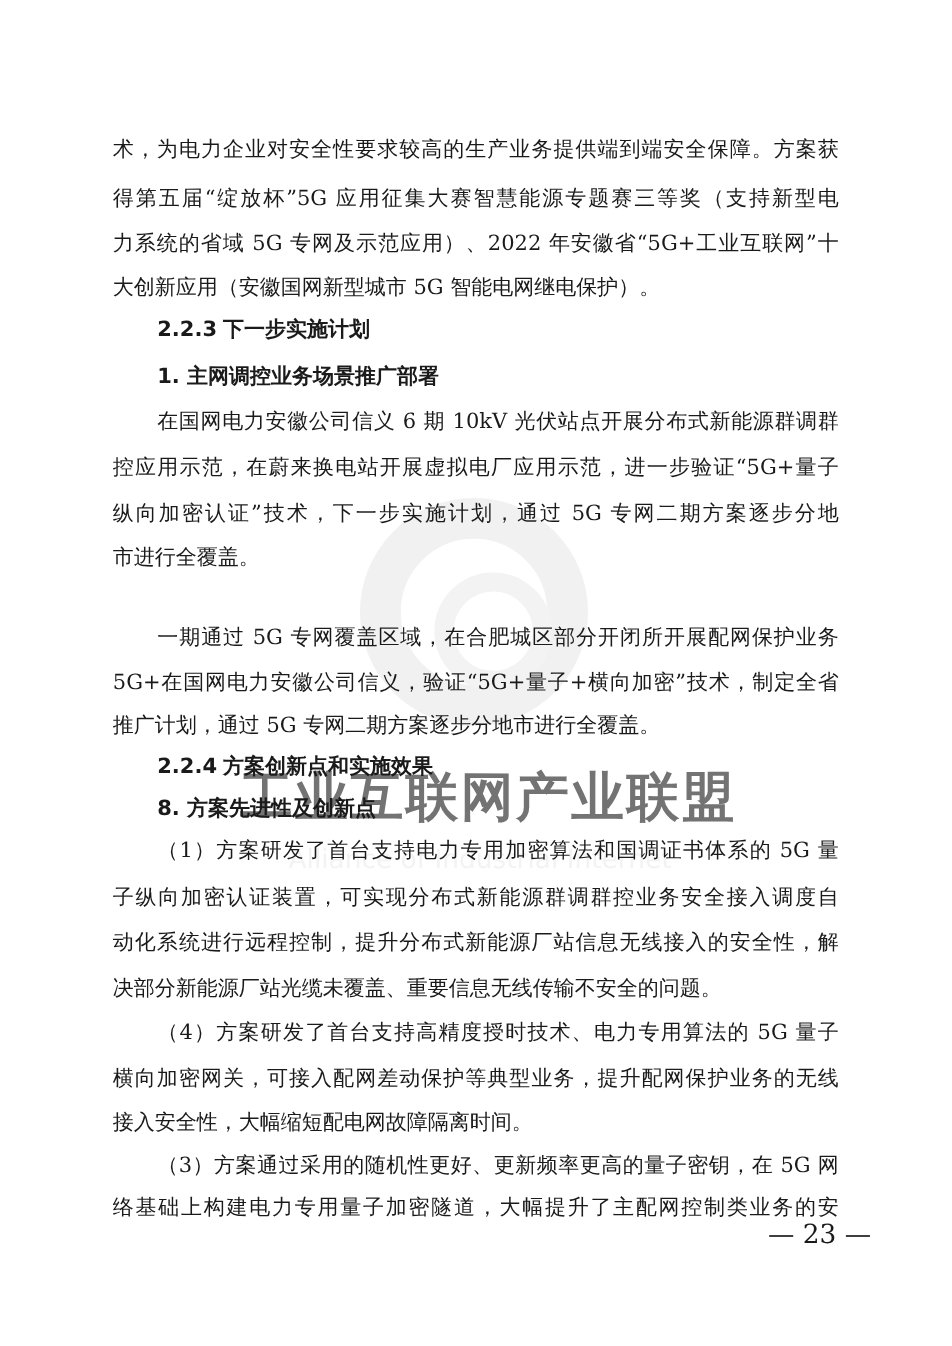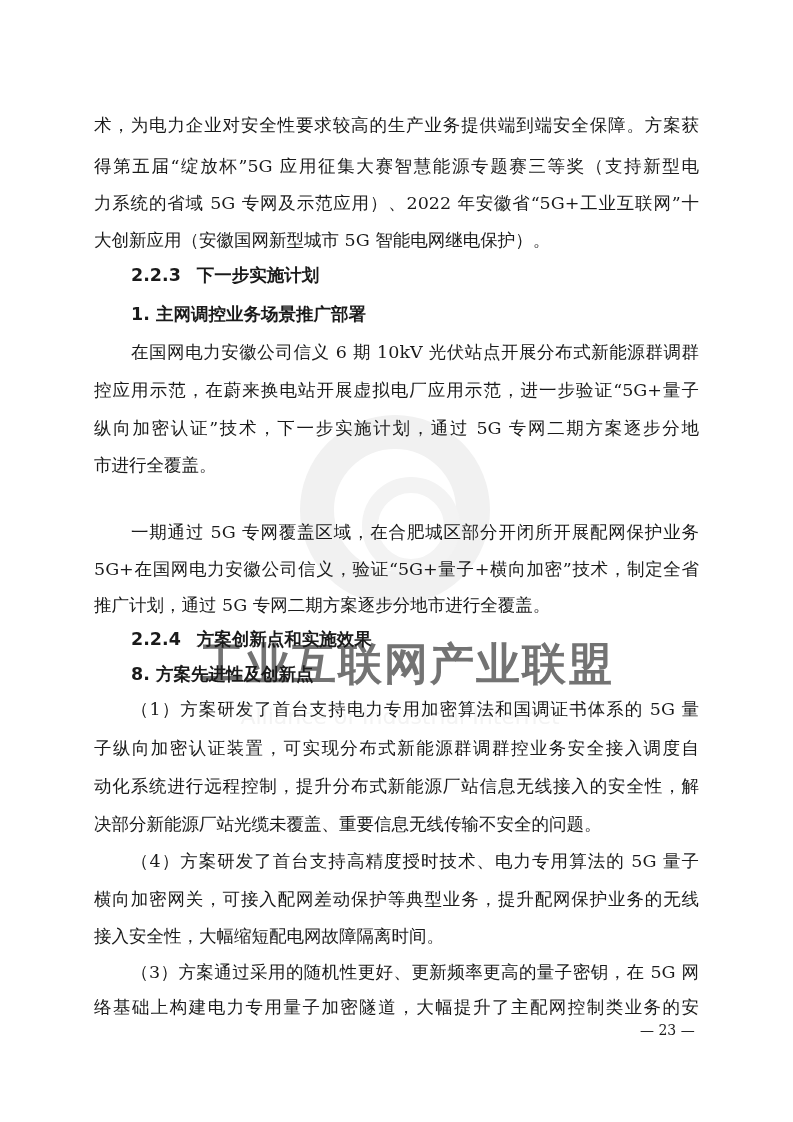--- a/index.html
+++ b/index.html
@@ -89,27 +89,27 @@
       position: absolute;
       left: 131px;
       font-family: "DejaVu Sans", "Liberation Sans", sans-serif;
       font-weight: bold;
       font-size: 17.5px;
       line-height: 24px;
       white-space: nowrap;
       z-index: 1;
     }
     .heading .num {
-      margin-right: 16px;
+      margin-right: 5px;
     }
     .page-number {
       position: absolute;
       left: 640px;
       top: 1018px;
-      font-size: 14px;
+      font-size: 22px;
       line-height: 24px;
       white-space: nowrap;
       z-index: 1;
     }
   </style>
 </head>
 <body>
 
 <div class="page">
 

